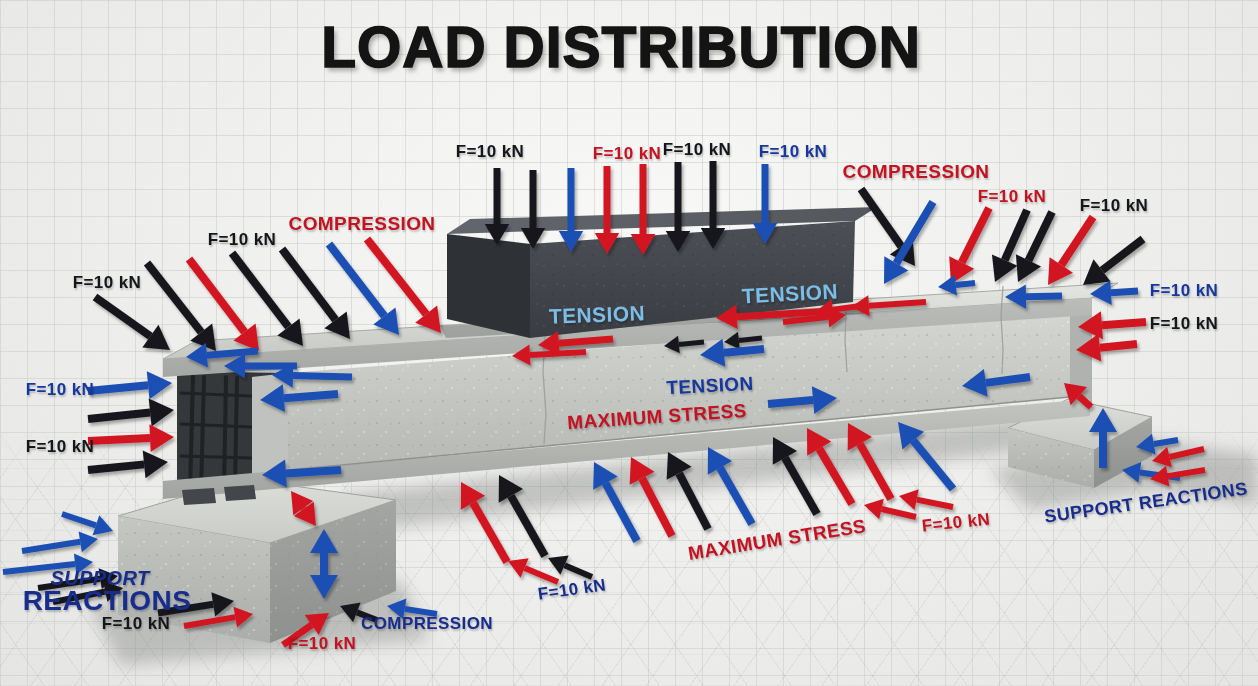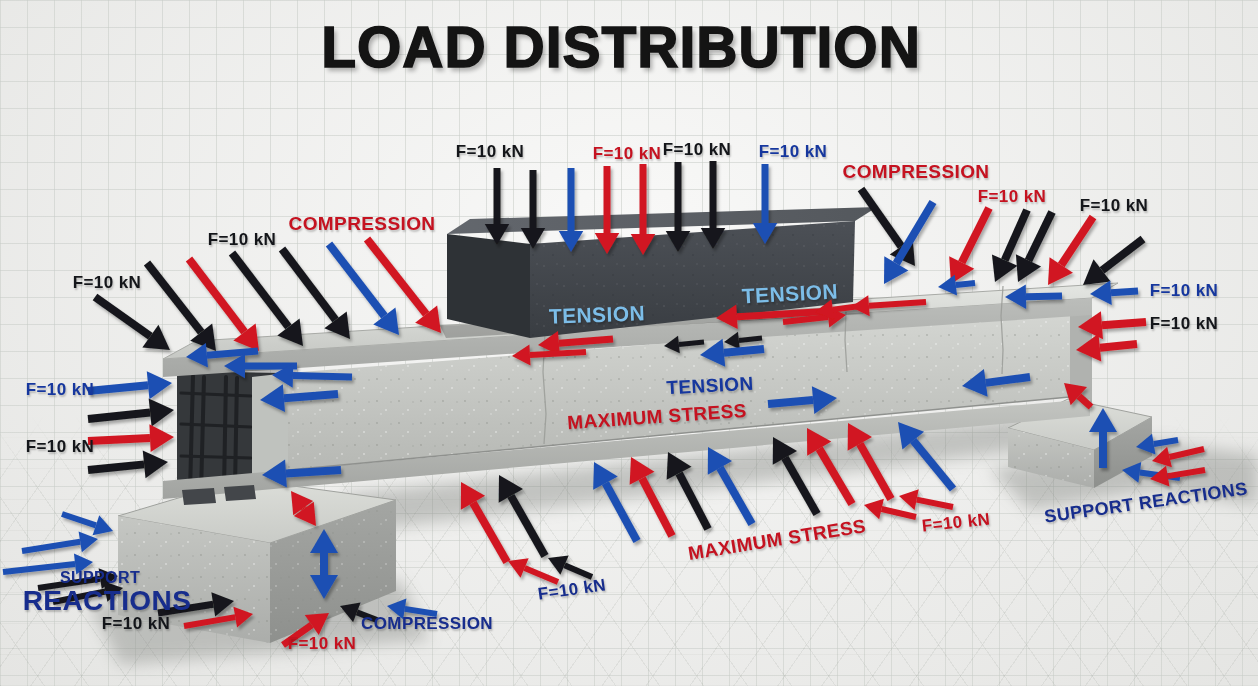--- a/index.html
+++ b/index.html
@@ -489,20 +489,20 @@
       <div class="lbl" style="left: 597px; top: 315px; font-size: 21px; color: rgb(124, 189, 232); transform: translate(-50%, -50%) rotate(-2deg);">TENSION</div>
       <div class="lbl" style="left: 790px; top: 294px; font-size: 21px; color: rgb(124, 189, 232); transform: translate(-50%, -50%) rotate(-3deg);">TENSION</div>
       <div class="lbl" style="left: 60px; top: 390px; font-size: 17px; color: rgb(22, 55, 158); transform: translate(-50%, -50%) rotate(0deg);">F=10 kN</div>
       <div class="lbl" style="left: 60px; top: 447px; font-size: 17px; color: rgb(20, 22, 26); transform: translate(-50%, -50%) rotate(0deg);">F=10 kN</div>
       <div class="lbl" style="left: 710px; top: 386px; font-size: 19px; color: rgb(22, 55, 158); transform: translate(-50%, -50%) rotate(-3deg);">TENSION</div>
       <div class="lbl" style="left: 657px; top: 417px; font-size: 19px; color: rgb(197, 18, 32); transform: translate(-50%, -50%) rotate(-4deg);">MAXIMUM STRESS</div>
       <div class="lbl" style="left: 777px; top: 540px; font-size: 19px; color: rgb(197, 18, 32); transform: translate(-50%, -50%) rotate(-9deg);">MAXIMUM STRESS</div>
       <div class="lbl" style="left: 572px; top: 590px; font-size: 17px; color: rgb(23, 45, 141); transform: translate(-50%, -50%) rotate(-8deg);">F=10 kN</div>
       <div class="lbl" style="left: 956px; top: 523px; font-size: 17px; color: rgb(197, 18, 32); transform: translate(-50%, -50%) rotate(-6deg);">F=10 kN</div>
       <div class="lbl" style="left: 1146px; top: 503px; font-size: 18px; color: rgb(23, 45, 141); transform: translate(-50%, -50%) rotate(-8deg);">SUPPORT REACTIONS</div>
-      <div class="lbl" style="left: 100px; top: 578px; font-size: 16px; color: rgb(23, 45, 141); transform: translate(-50%, -50%) rotate(0deg);">SUPPORT</div>
+      <div class="lbl" style="left: 100px; top: 578px; font-size: 20px; color: rgb(23, 45, 141); transform: translate(-50%, -50%) rotate(0deg); font-style: italic;">SUPPORT</div>
       <div class="lbl" style="left: 107px; top: 601px; font-size: 28px; color: rgb(23, 45, 141); transform: translate(-50%, -50%) rotate(0deg);">REACTIONS</div>
       <div class="lbl" style="left: 136px; top: 624px; font-size: 17px; color: rgb(20, 22, 26); transform: translate(-50%, -50%) rotate(0deg);">F=10 kN</div>
       <div class="lbl" style="left: 427px; top: 624px; font-size: 17px; color: rgb(23, 45, 141); transform: translate(-50%, -50%) rotate(0deg);">COMPRESSION</div>
       <div class="lbl" style="left: 322px; top: 644px; font-size: 17px; color: rgb(197, 18, 32); transform: translate(-50%, -50%) rotate(0deg);">F=10 kN</div>
     </div>
   <h1 class="title">LOAD DISTRIBUTION</h1>
 </div>
 
 </body></html>

